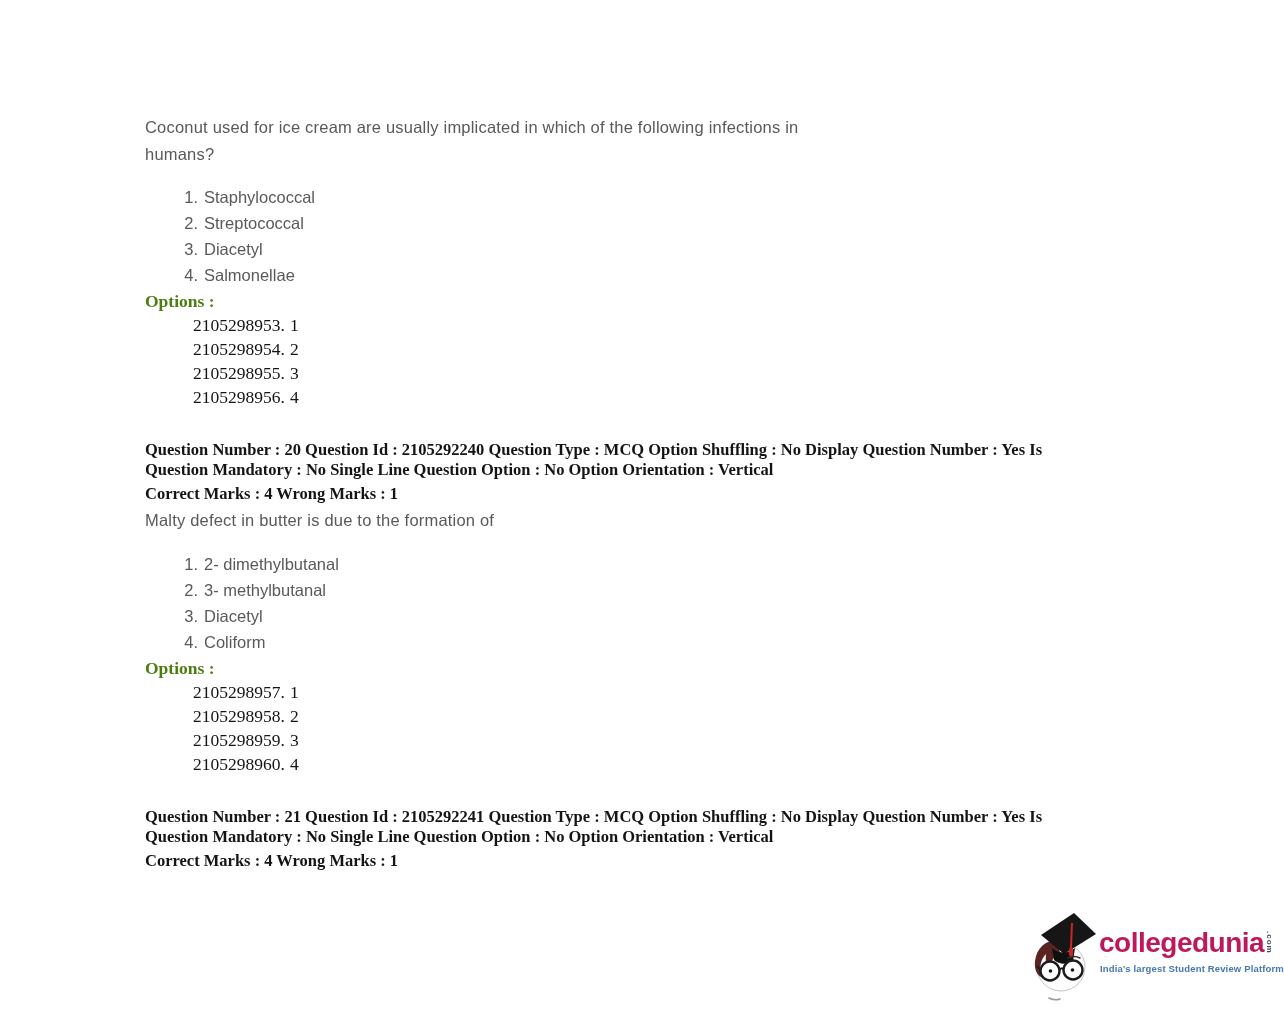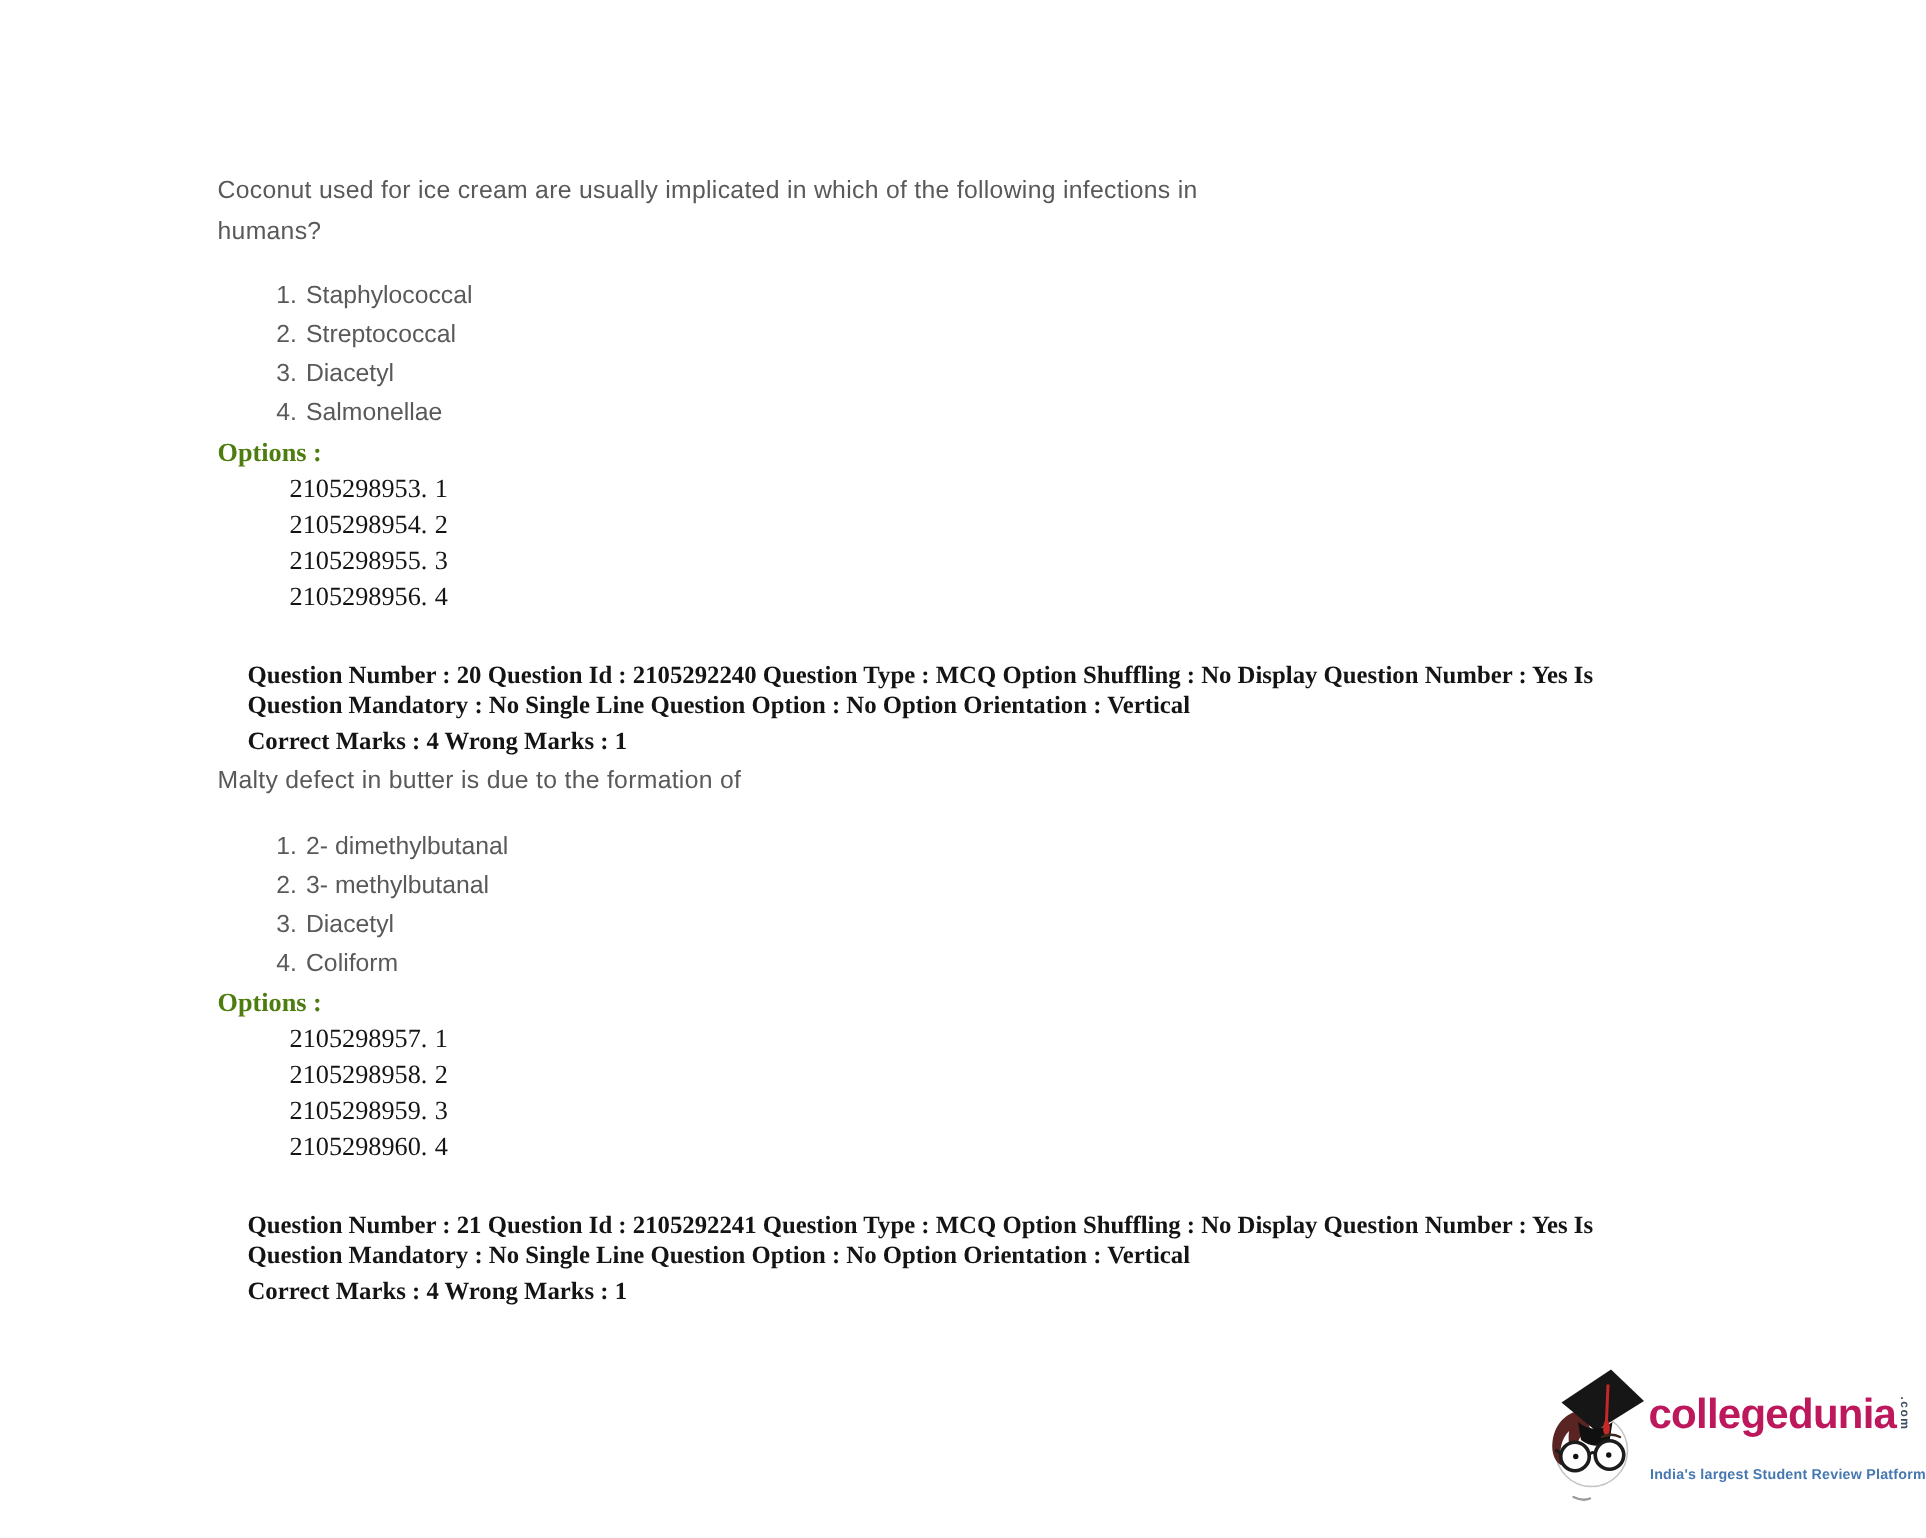--- a/index.html
+++ b/index.html
@@ -39,42 +39,42 @@
   .ids { position: absolute; left: 145px; font-family: Liberation Serif, serif;
          font-size: 17.5px; color: #141414; margin-left: 48px; }
   #q1-ids { top: 313px; }
   #q2-ids { top: 680px; }
   .id-row { height: 24px; line-height: 24px; white-space: nowrap; }
   .id-val { margin-left: 5px; }
 
   .meta {
     position: absolute; left: 145px; width: 1000px;
     font-family: "Liberation Serif", serif; font-weight: bold;
-    font-size: 16.5px; color: #141414; line-height: 19.5px; margin-left: 20px;
+    font-size: 16.5px; color: #141414; line-height: 19.5px;
   }
   #meta-q20 { top: 440px; }
   #meta-q21 { top: 807px; }
   .meta-line { white-space: nowrap; }
   .marks-line { margin-top: 5px; white-space: nowrap; }
 
   
   #logo { position: absolute; left: 1027px; top: 907px; width: 232px; height: 102px; }
   #mascot { position: absolute; left: 0; top: 2px; }
   .brand-row { position: absolute; left: 72px; top: 20px; white-space: nowrap; }
   .brand {
     font-size: 28px; font-weight: bold; color: #be185d; letter-spacing: -0.5px;
     display: inline-block; vertical-align: top;
   }
   .tld {
     display: inline-block; writing-mode: vertical-rl;
     font-size: 8px; font-weight: bold; color: #3d4e63;
     margin-left: 1px; margin-top: 4px; height: 24px; letter-spacing: 1px;
   }
   .tagline {
-    position: absolute; left: 73px; top: 71px;
+    position: absolute; left: 73px; top: 56px;
     font-size: 9.5px; font-weight: bold; color: #4577b0;
     letter-spacing: 0.15px; white-space: nowrap;
   }
 </style>
 </head>
 <body>
 
 <div class="page">
 
   <div id="q1-body" class="q-body">Coconut used for ice cream are usually implicated in which of the following infections in humans?</div>

